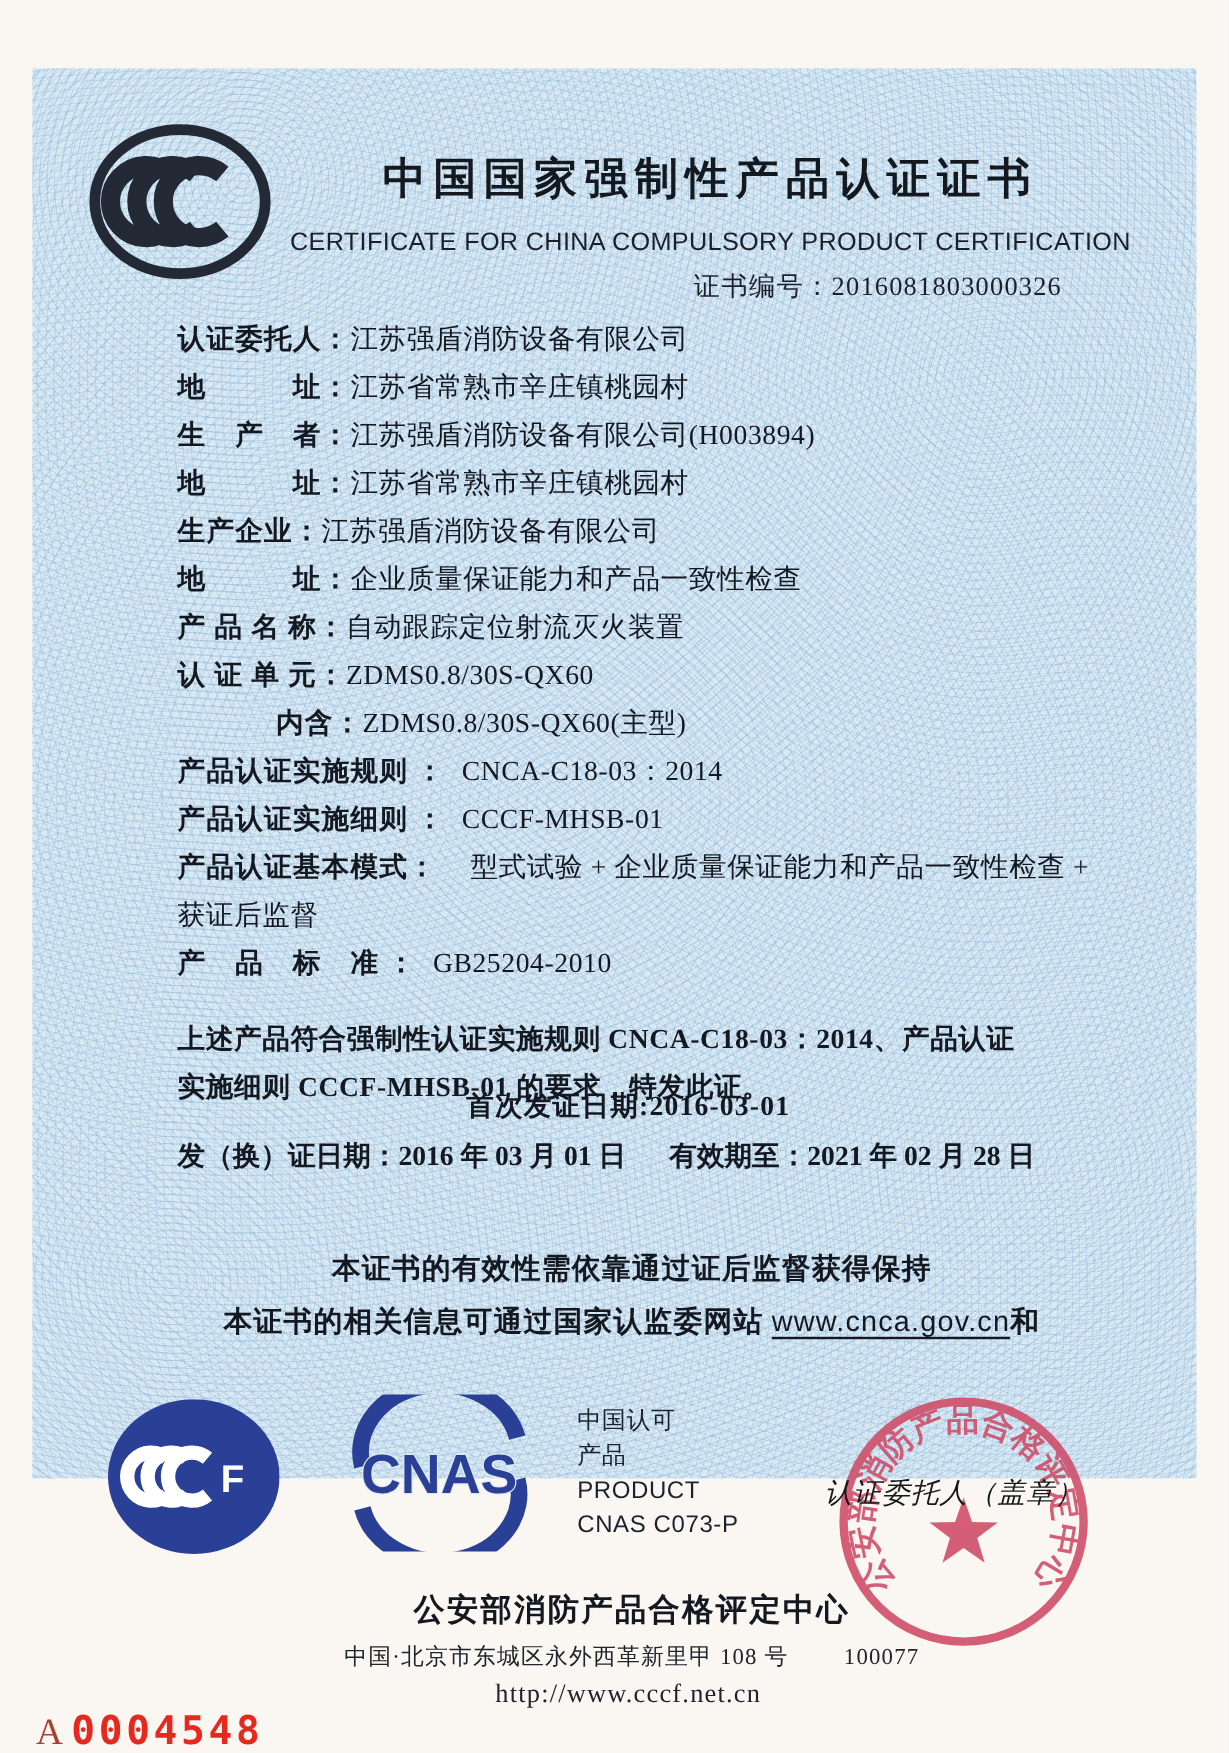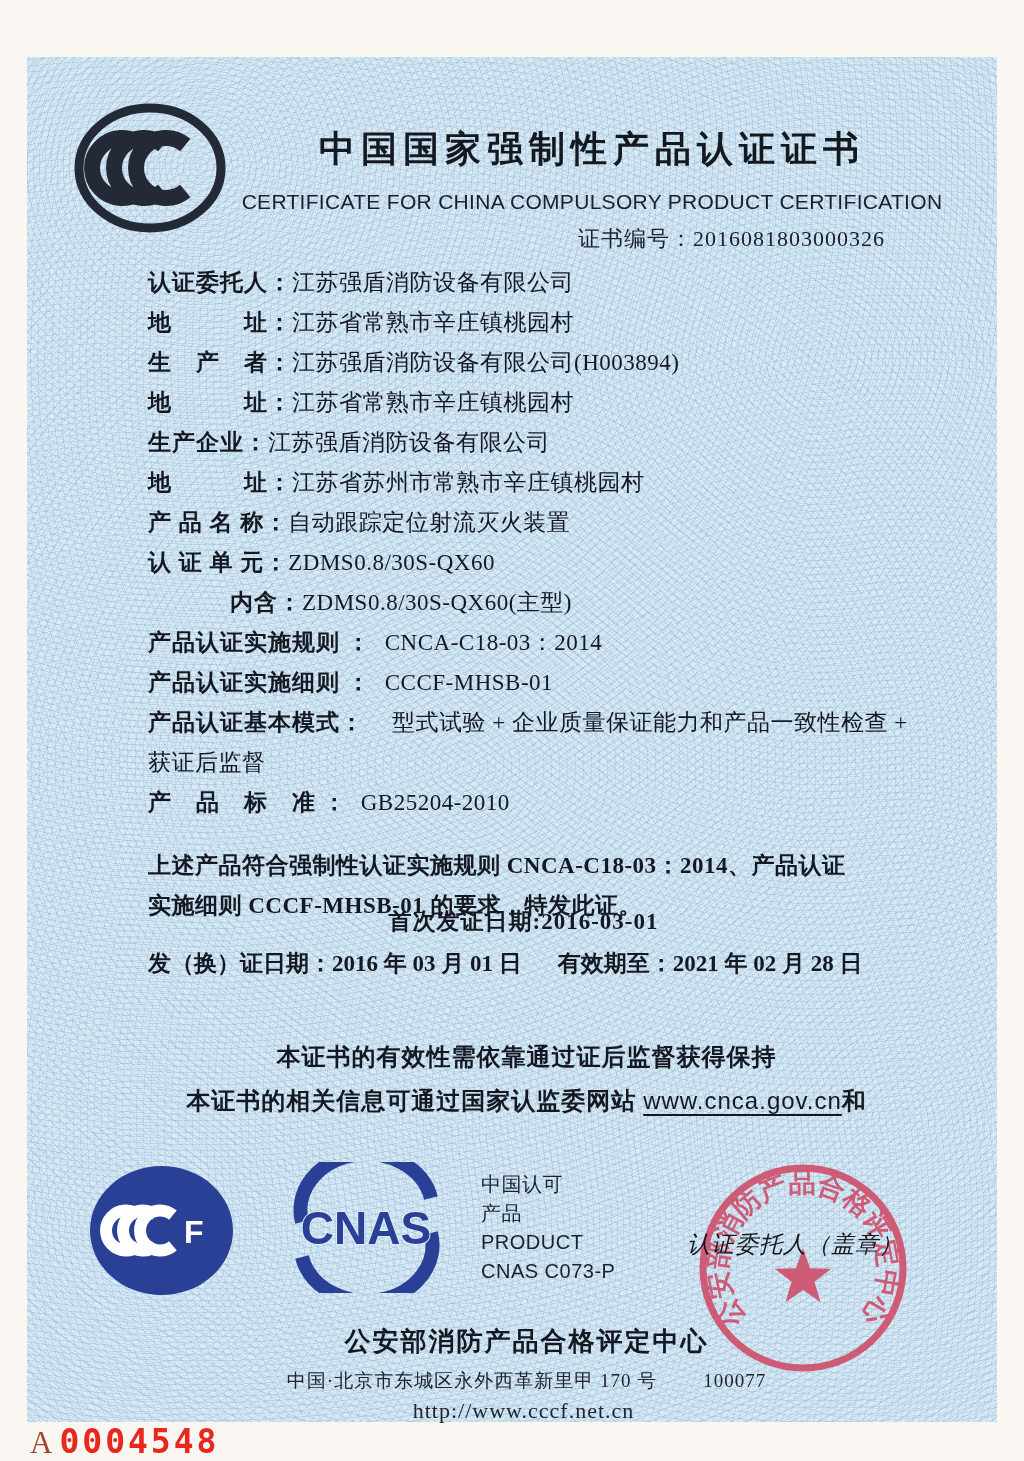--- a/index.html
+++ b/index.html
@@ -5,21 +5,21 @@
   html,body{margin:0;padding:0;}
   body{
     width:1024px;height:1461px;position:relative;
     background:#faf7f2;
     font-family:"Liberation Serif","DejaVu Serif",serif;
     color:#141821;
     overflow:hidden;
   }
   
   .cert{
-    position:absolute;left:27px;top:57px;width:970px;height:1365px;
+    position:absolute;left:27px;top:57px;width:970px;height:1175px;
     background-color:#d9e9f4;
     background-image:
       repeating-radial-gradient(circle at 18% 8%,  rgba(126,172,210,.30) 0 1px, rgba(255,255,255,0) 1px 6px),
       repeating-radial-gradient(circle at 82% 22%, rgba(126,172,210,.26) 0 1px, rgba(255,255,255,0) 1px 7px),
       repeating-radial-gradient(circle at 45% 52%, rgba(126,172,210,.22) 0 1px, rgba(255,255,255,0) 1px 8px),
       repeating-radial-gradient(circle at 12% 86%, rgba(126,172,210,.24) 0 1px, rgba(255,255,255,0) 1px 6px),
       repeating-radial-gradient(circle at 90% 78%, rgba(126,172,210,.22) 0 1px, rgba(255,255,255,0) 1px 7px);
   }
   
   .ccc-logo{position:absolute;left:43px;top:42px;width:160px;height:138px;}
@@ -121,21 +121,21 @@
   <div class="certno">
     <span>证书编号：</span><span>2016081803000326</span>
   </div>
 
   <div class="fields">
     <div class="row"><span class="lbl">认证委托人：</span><span class="val">江苏强盾消防设备有限公司</span></div>
     <div class="row"><span class="lbl">地　　　址：</span><span class="val">江苏省常熟市辛庄镇桃园村</span></div>
     <div class="row"><span class="lbl">生　产　者：</span><span class="val">江苏强盾消防设备有限公司(H003894)</span></div>
     <div class="row"><span class="lbl">地　　　址：</span><span class="val">江苏省常熟市辛庄镇桃园村</span></div>
     <div class="row"><span class="lbl">生产企业：</span><span class="val">江苏强盾消防设备有限公司</span></div>
-    <div class="row"><span class="lbl">地　　　址：</span><span class="val">江苏省苏州市常熟市辛庄镇桃园村</span></div>
+    <div class="row"><span class="lbl">地　　　址：</span><span class="val">企业质量保证能力和产品一致性检查</span></div>
     <div class="row"><span class="lbl">产 品 名 称：</span><span class="val">自动跟踪定位射流灭火装置</span></div>
     <div class="row"><span class="lbl">认 证 单 元：</span><span class="val">ZDMS0.8/30S-QX60</span></div>
     <div class="row indent"><span class="lbl">内含：</span><span class="val">ZDMS0.8/30S-QX60(主型)</span></div>
     <div class="row"><span class="lbl">产品认证实施规则 ：</span><span class="val gap-sm">CNCA-C18-03：2014</span></div>
     <div class="row"><span class="lbl">产品认证实施细则 ：</span><span class="val gap-sm">CCCF-MHSB-01</span></div>
     <div class="row"><span class="lbl">产品认证基本模式：</span><span class="val gap-lg">型式试验 + 企业质量保证能力和产品一致性检查 +</span></div>
     <div class="row"><span class="val">获证后监督</span></div>
     <div class="row"><span class="lbl">产　品　标　准 ：</span><span class="val gap-sm">GB25204-2010</span></div>
   </div>
 
@@ -181,20 +181,20 @@
       <text font-family="Liberation Serif, DejaVu Serif, serif" font-size="27" font-weight="700" fill="#cf4a66">
         <textPath href="#sealArc" startOffset="4" textLength="348" lengthAdjust="spacing">公安部消防产品合格评定中心</textPath>
       </text>
       <polygon fill="#cf4a66" points="106,86 113.1,106.3 134.5,106.7 117.4,119.7 123.6,140.3 106,128 88.4,140.3 94.6,119.7 77.5,106.7 98.9,106.3"></polygon>
     </g>
   </svg>
   <div class="stamp-label">认证委托人（盖章）</div>
 
   <div class="footer-org">公安部消防产品合格评定中心</div>
   <div class="footer-addr">
-    <span>中国·北京市东城区永外西革新里甲 170 号</span><span class="postcode">100077</span>
+    <span>中国·北京市东城区永外西革新里甲 108 号</span><span class="postcode">100077</span>
   </div>
   <div class="footer-url">http://www.cccf.net.cn</div>
 </div>
 
 <div class="serial">
   <span class="serial-a">A</span><span class="serial-num">0004548</span>
 </div>
 
 </body></html>

